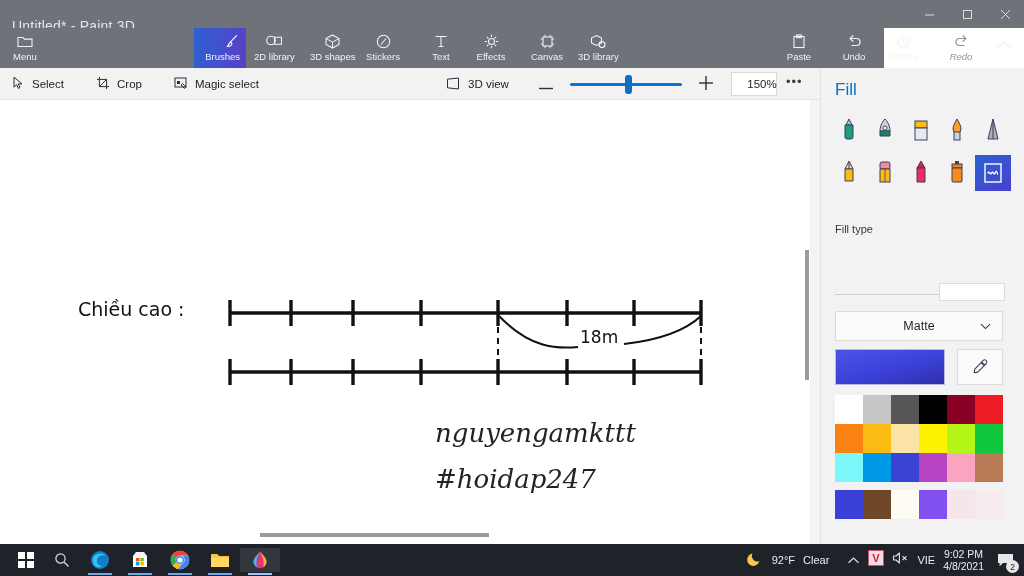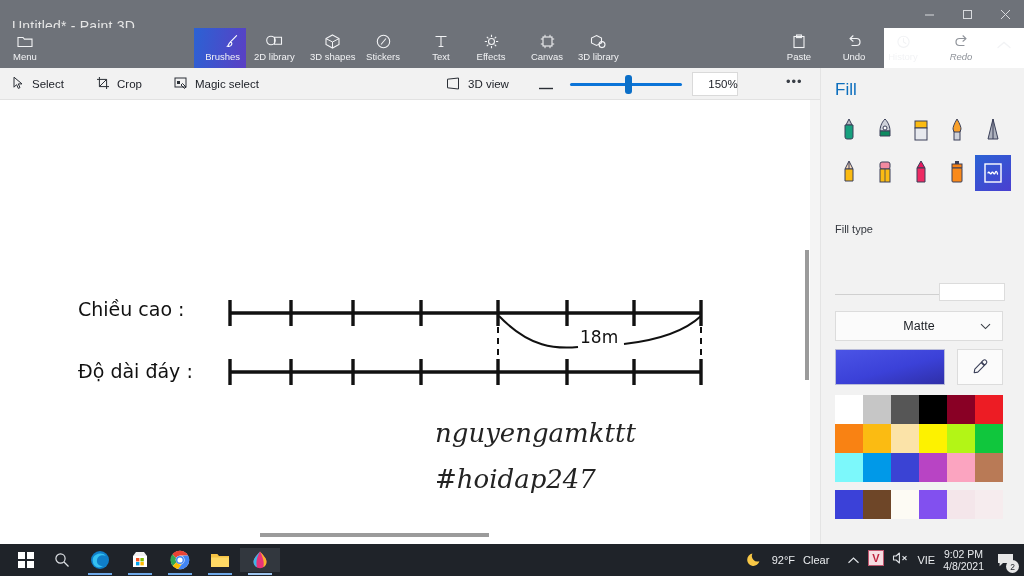--- a/index.html
+++ b/index.html
@@ -374,21 +374,21 @@
       </span>
       <span style="display:inline-block;width:14px;"></span>
       <span class="zplus">
         <svg width="16" height="16" viewBox="0 0 16 16">
             <line x1="1" y1="8" x2="15" y2="8" stroke="#2b2f36" stroke-width="1.4"></line>
             <line x1="8" y1="1" x2="8" y2="15" stroke="#2b2f36" stroke-width="1.4"></line>
           </svg>
       </span>
     </div>
 
-    <div class="zoomval" style="left:692px;padding-left:16px;">150%</div>
+    <div class="zoomval" style="left:731px;padding-left:16px;">150%</div>
     <div class="dots" style="left:786px;">•••</div>
   </div>
 
   <div class="canvas-area">
 
     <svg class="diagram" viewBox="0 0 820 444">
 
       <line x1="229" y1="213" x2="702" y2="213" stroke="#111" stroke-width="3.4"></line>
       <g stroke="#111" stroke-width="3.4">
         <line x1="230" y1="200" x2="230" y2="226"></line>
@@ -414,21 +414,20 @@
       </g>
 
       <line x1="498" y1="216" x2="498" y2="270" stroke="#111" stroke-width="2" stroke-dasharray="6 5"></line>
       <line x1="701" y1="216" x2="701" y2="270" stroke="#111" stroke-width="2" stroke-dasharray="6 5"></line>
 
       <path d="M499 216 C 530 248, 556 249, 578 247" fill="none" stroke="#111" stroke-width="2"></path>
       <path d="M624 244 C 660 240, 686 230, 701 216" fill="none" stroke="#111" stroke-width="2"></path>
     </svg>
 
     <div class="lbl" style="left:78px;top:198px;">Chiều cao   :</div>
-    <div class="lbl" style="left:78px;top:260px;">Độ dài đáy  :</div>
     <div class="lbl" style="left:580px;top:227px;font-size:17px;">18m</div>
 
     <div class="sig" style="left:435px;top:318px;">nguyengamkttt</div>
     <div class="sig" style="left:435px;top:364px;">#hoidap247</div>
   </div>
 
   <div class="canvas-right-gutter"></div>
   <div class="vscroll"></div>
   <div class="hscroll"></div>
 

